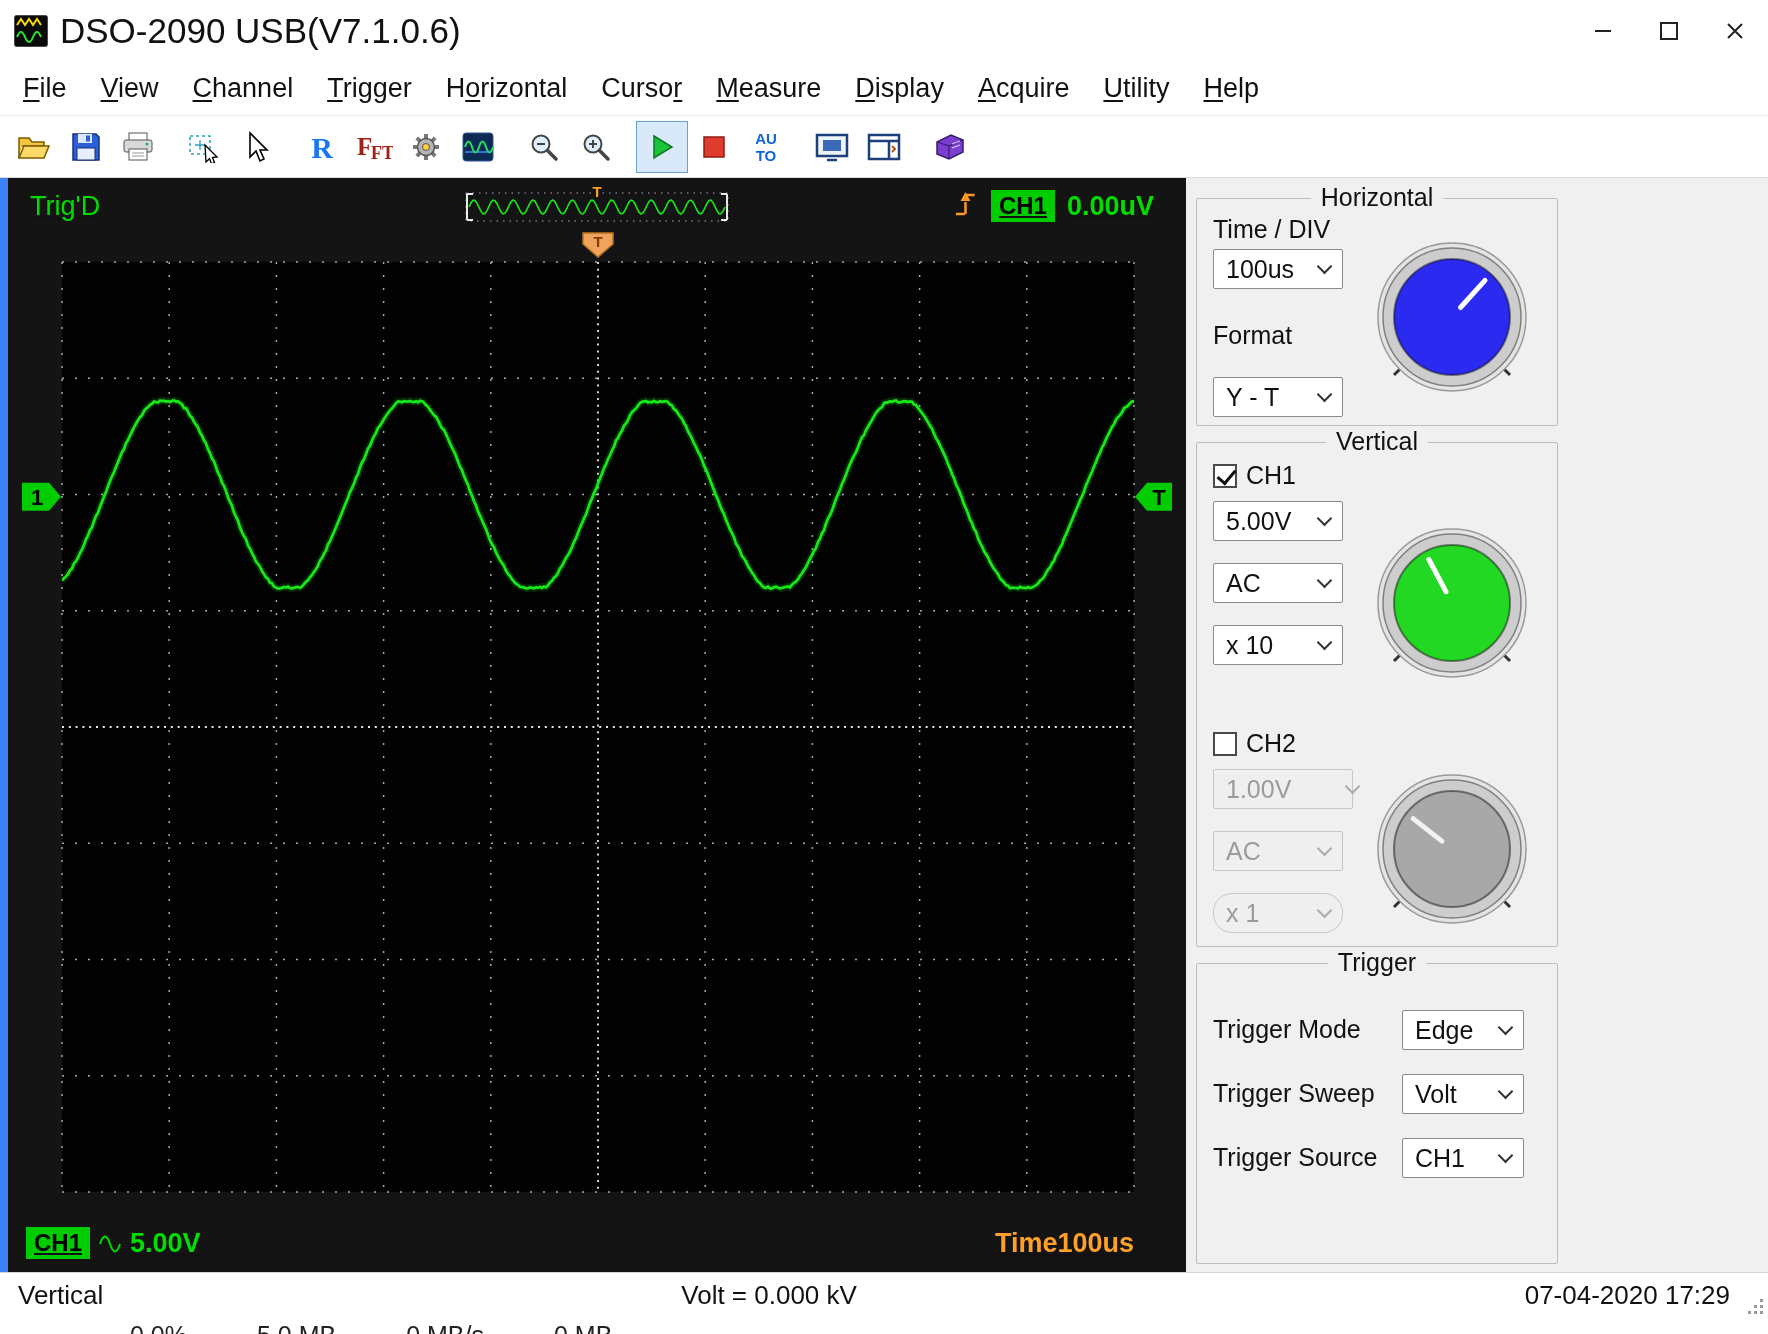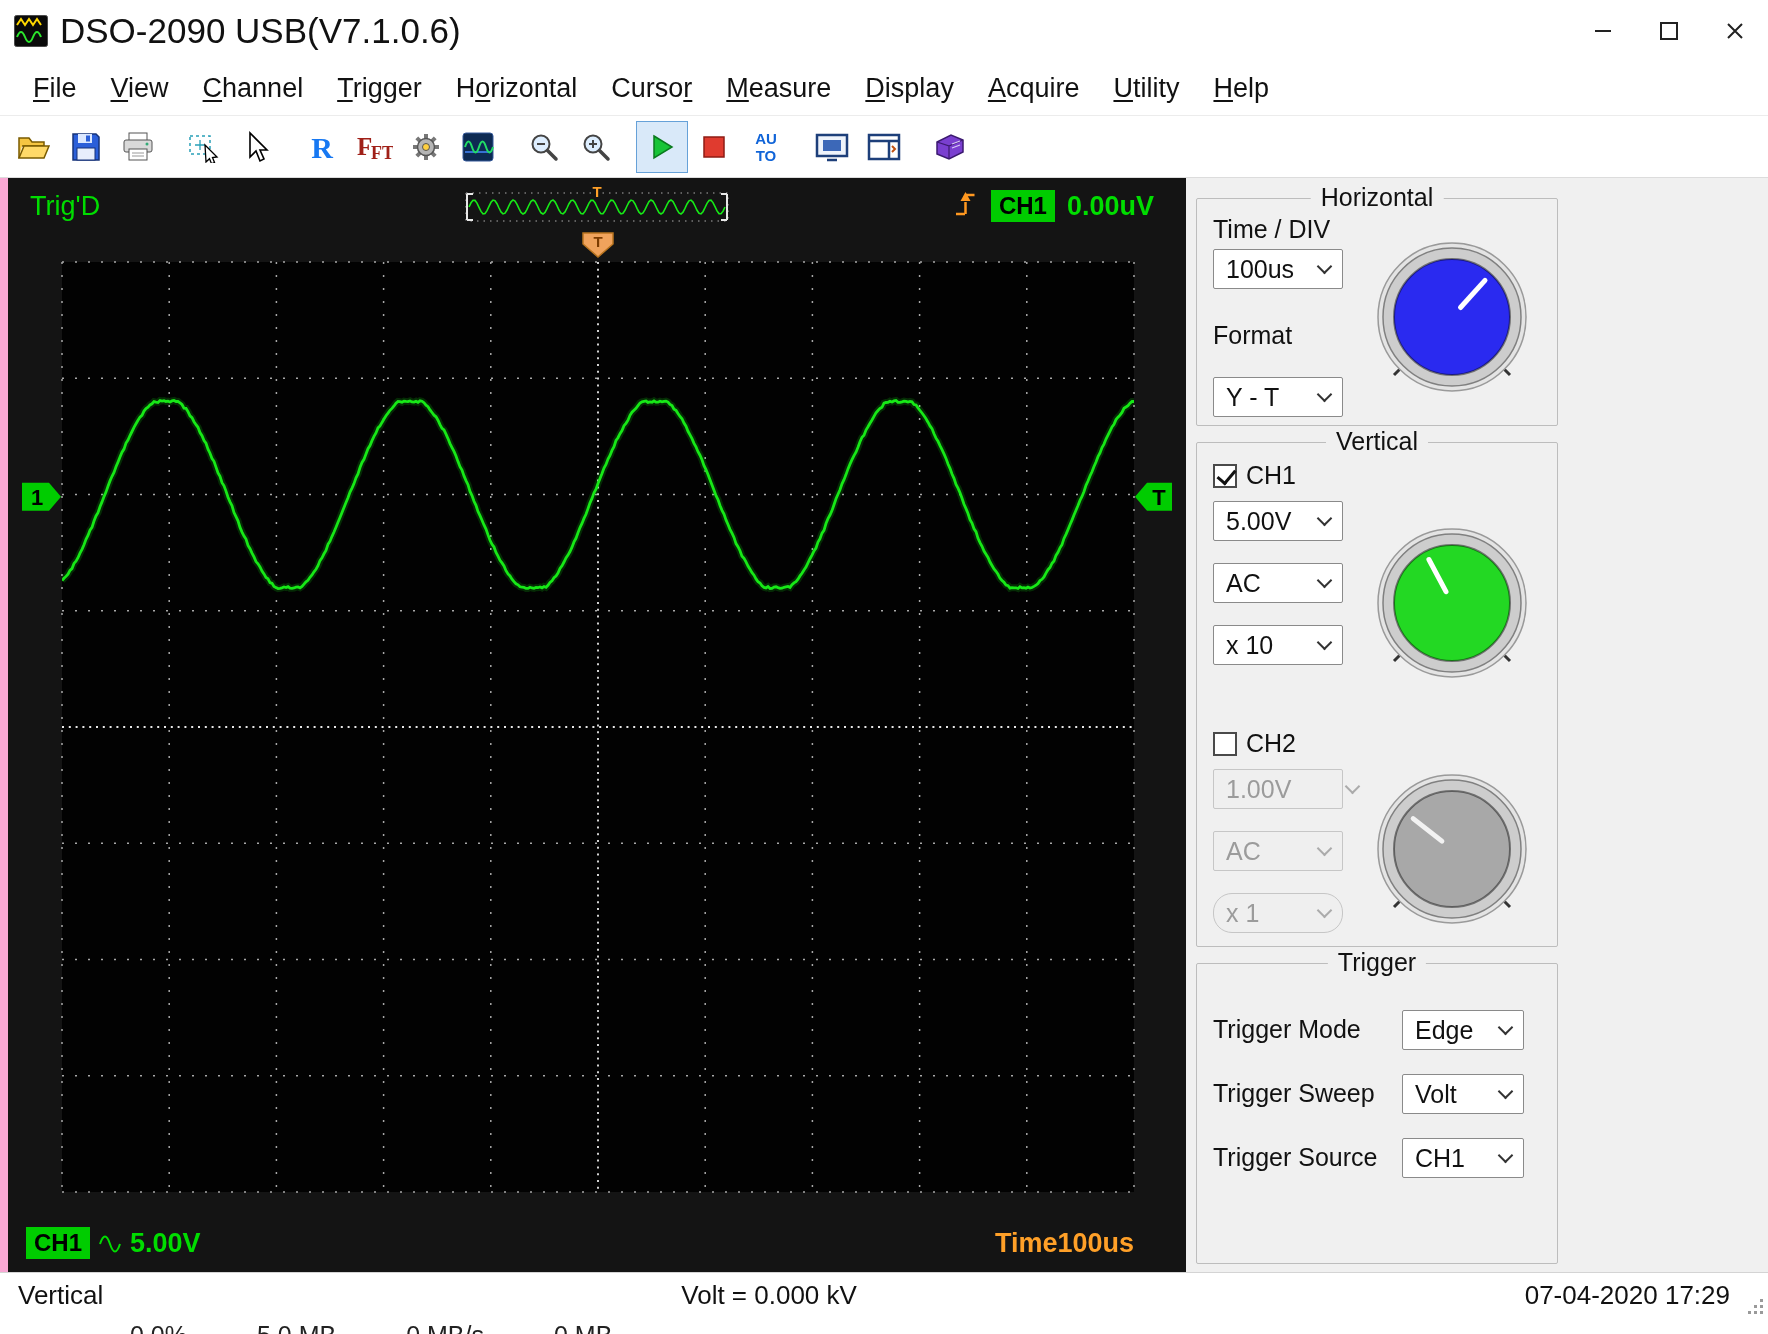--- a/index.html
+++ b/index.html
@@ -8,33 +8,33 @@
   .window { width:1768px; height:1334px; display:flex; flex-direction:column; background:#fff; }
 
   
   .titlebar { height:62px; display:flex; align-items:center; padding-left:14px; background:#fff; }
   .app-icon { width:34px; height:32px; margin-right:12px; display:flex; }
   .title { font-size:35px; }
   .win-controls { margin-left:auto; display:flex; }
   .wc { width:66px; height:62px; display:flex; align-items:center; justify-content:center; cursor:default; }
 
   
-  .menubar { height:54px; display:flex; align-items:center; padding-left:16px; border-bottom:1px solid #ececec; }
+  .menubar { height:54px; display:flex; align-items:center; padding-left:6px; border-bottom:1px solid #ececec; }
   .menu-item { padding:0 17px; font-size:27px; height:100%; display:flex; align-items:center; }
   .menu-item .u { text-decoration:underline; text-underline-offset:3px; }
 
   
   .toolbar { height:62px; display:flex; align-items:center; padding-left:8px; border-bottom:1px solid #dcdcdc; }
   .tb-btn { width:52px; height:52px; display:flex; align-items:center; justify-content:center; border:1.5px solid transparent; }
   .tb-btn.active { background:#d9e9f9; border:1.5px solid #66a1d8; }
   .tb-gap { width:14px; height:40px; }
   .tb-ic { display:flex; }
 
   
-  .content { flex:1; display:flex; min-height:0; background:#f9a8d4; }
+  .content { flex:1; display:flex; min-height:0; background:#3b82f6;text-decoration:underline; }
 
   .scope-area { width:1178px; margin-left:8px; background:#141414; display:flex; flex-direction:column; padding:6px 8px; }
   .readout-top { height:44px; position:relative; display:flex; align-items:center; }
   .trig-status { margin-left:14px; font-size:27px; color:#00dd00; }
   .preview-wrap { position:absolute; left:50%; top:8px; transform:translateX(-50%); width:264px; height:30px; }
   .preview-t { position:absolute; top:-8px; left:50%; transform:translateX(-50%); color:#ffa028; font-size:15px; font-weight:bold; line-height:1; }
   .trig-info { margin-left:auto; margin-right:24px; display:flex; align-items:center; gap:12px; }
   .badge { background:#00cc00; color:#000; font-weight:bold; font-size:24px; padding:2px 8px; line-height:1.15; }
   .trig-level { font-size:27px; font-weight:bold; color:#00dd00; }
   .scope-display { flex:1; position:relative; }
@@ -64,21 +64,21 @@
   .h-lbl2 { top:122px; left:16px; } .h-combo2 { top:156px; left:16px; width:130px;margin-top:22px; }
   .h-knob { position:absolute; top:34px; left:171px; }
 
   .g-vertical { height:505px; }
   .v-ch1row { top:18px; left:16px; }
   .v-combo1 { top:58px;  left:16px; width:130px; }
   .v-combo2 { top:120px; left:16px; width:130px; }
   .v-combo3 { top:182px; left:16px; width:130px; }
   .v-knob1 { position:absolute; top:76px; left:171px; }
   .v-ch2row { top:286px; left:16px; }
-  .v-combo4 { top:326px; left:16px; width:130px;gap:48px; }
+  .v-combo4 { top:326px; left:16px; width:140px;gap:48px; }
   .v-combo5 { top:388px; left:16px; width:130px; }
   .v-combo6 { top:450px; left:16px; width:130px;border-radius:19px; }
   .v-knob2 { position:absolute; top:322px; left:171px; }
 
   .g-trigger { flex:1; }
   .trigger-rows { padding-top:46px; }
   .t-row { position:relative; height:40px; margin-bottom:24px; }
   .t-lbl { position:absolute; left:16px; top:5px; font-size:25px;text-align:center; }
   .t-combo { left:205px; top:0; width:122px; }
 

